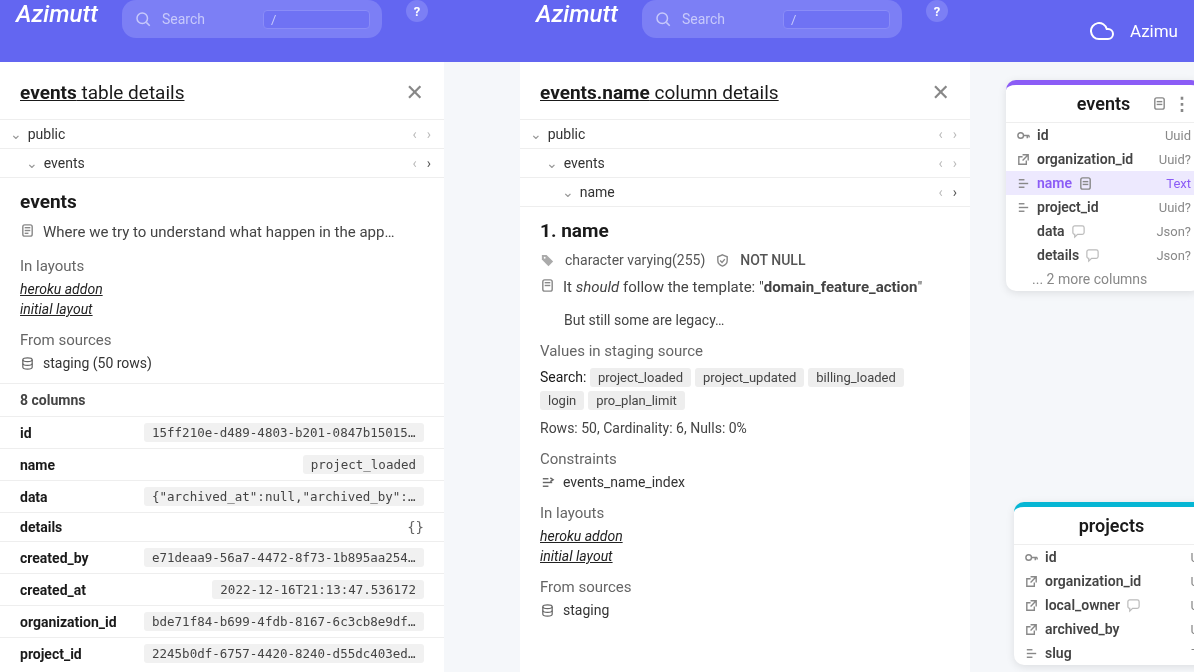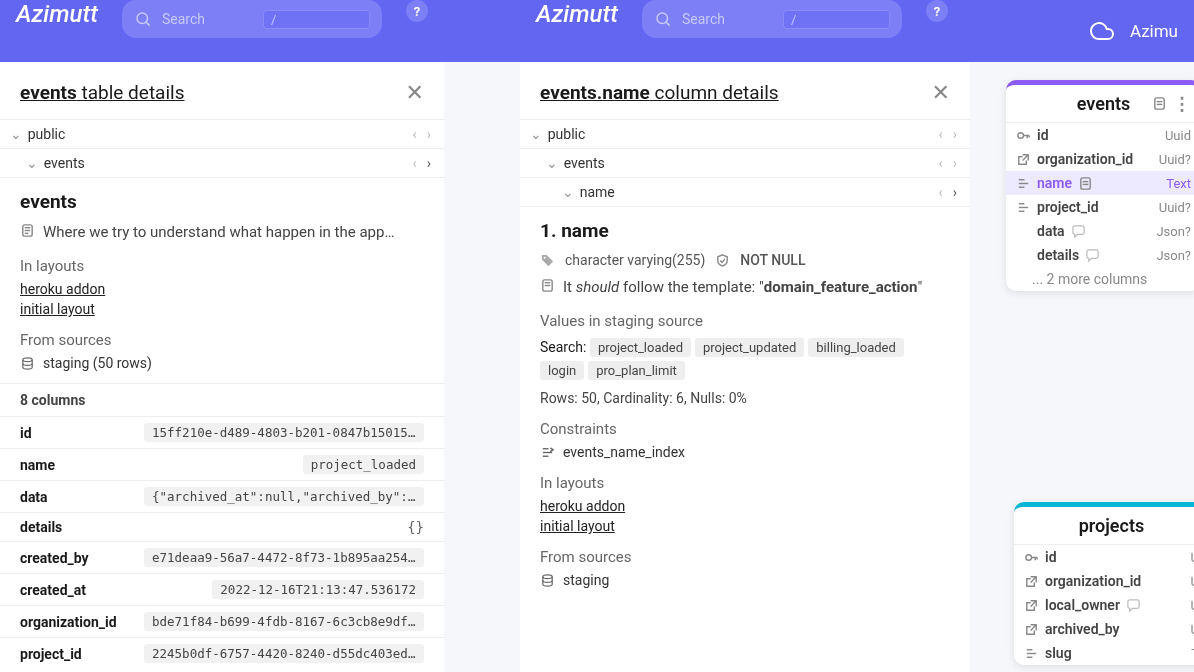--- a/index.html
+++ b/index.html
@@ -33,21 +33,21 @@
 .breadcrumb-row.l2 { padding-left: 26px; }
 .breadcrumb-row.l3 { padding-left: 42px; }
 .bc-nav { margin-left: auto; display: flex; gap: 4px; }
 .bc-nav span { color: #bbb; cursor: pointer; padding: 0 3px; }
 .bc-nav span.active { color: #555; }
 
 .panel-body { padding: 12px 20px; border-top: 1px solid #eee; }
 .entity-name { font-size: 19px; font-weight: 700; margin-bottom: 10px; }
 .desc-row { display: flex; gap: 8px; align-items: flex-start; color: #444; font-size: 15px; margin-bottom: 16px; }
 .section-label { color: #666; font-size: 15px; margin-top: 14px; margin-bottom: 6px; }
-.link { text-decoration: underline; color: #222; display: block; margin-bottom: 4px; }
+.link { text-decoration: underline; color: #222; display: block; margin-bottom: 4px; font-style: italic; }
 .src-row { display: flex; align-items: center; gap: 8px; color: #333; margin-top: 6px; }
 
 .cols-header { font-weight: 700; color: #444; padding: 8px 20px; border-top: 1px solid #eee; }
 .col-row { display: flex; align-items: center; padding: 6px 20px; border-top: 1px solid #eee; }
 .col-name { font-weight: 700; flex-shrink: 0; }
 .col-val { margin-left: auto; background: #f1f1f1; border-radius: 3px; padding: 2px 8px; font-family: ui-monospace, Menlo, monospace; font-size: 12.5px; color: #444; max-width: 280px; white-space: nowrap; overflow: hidden; text-overflow: ellipsis; }
 .col-badge { margin-left: auto; }
 .braces { font-family: monospace; color: #666; }
 
 .type-row { display: flex; align-items: center; gap: 10px; color: #555; margin-bottom: 10px; }
@@ -234,20 +234,21 @@
       <span class="notnull">NOT NULL</span>
     </div>
     <div class="desc-row">
       <svg class="mini-icon doc-icon" viewBox="0 0 16 16">
           <rect x="3" y="2" width="10" height="12"></rect>
           <line x1="5" y1="5" x2="11" y2="5"></line>
           <line x1="5" y1="8" x2="11" y2="8"></line>
         </svg>
       <span><span>It </span><em>should</em><span> follow the template: "</span><strong>domain_feature_action</strong><span>"</span></span>
     </div>
+    <div style="padding-left:24px;color:#444;margin-bottom:14px">But still some are legacy…</div>
     <div class="section-label">Values in staging source</div>
     <div>
       <span>Search:</span>
       <span id="samples"><span class="tag-pill">project_loaded</span><span class="tag-pill">project_updated</span><span class="tag-pill">billing_loaded</span><span class="tag-pill">login</span><span class="tag-pill">pro_plan_limit</span></span>
     </div>
     <div class="stats">Rows: 50, Cardinality: 6, Nulls: 0%</div>
     <div class="section-label">Constraints</div>
     <div class="src-row">
       <svg class="mini-icon" viewBox="0 0 16 16" fill="none" stroke="#666" stroke-width="1.5">
           <line x1="3" y1="4" x2="9" y2="4"></line>

